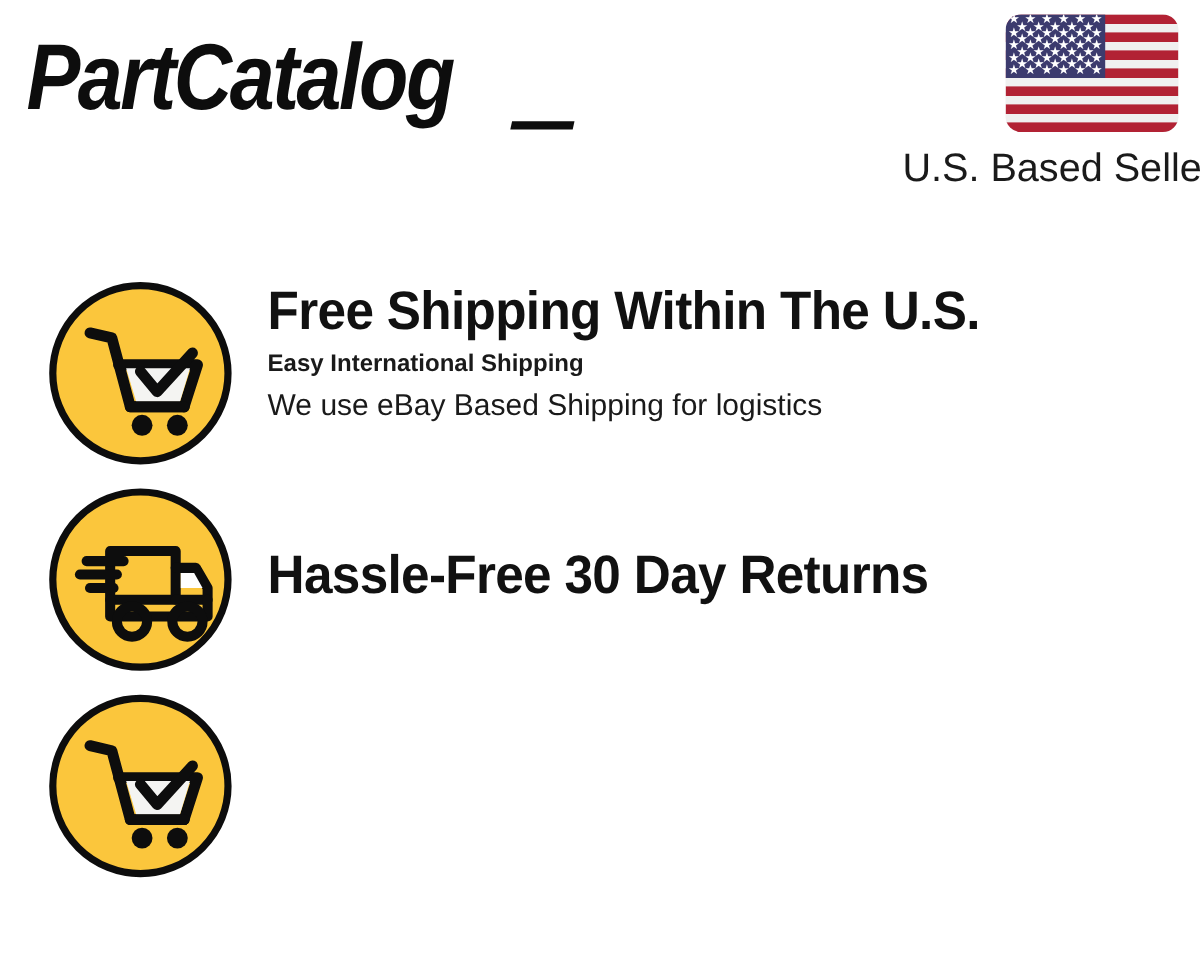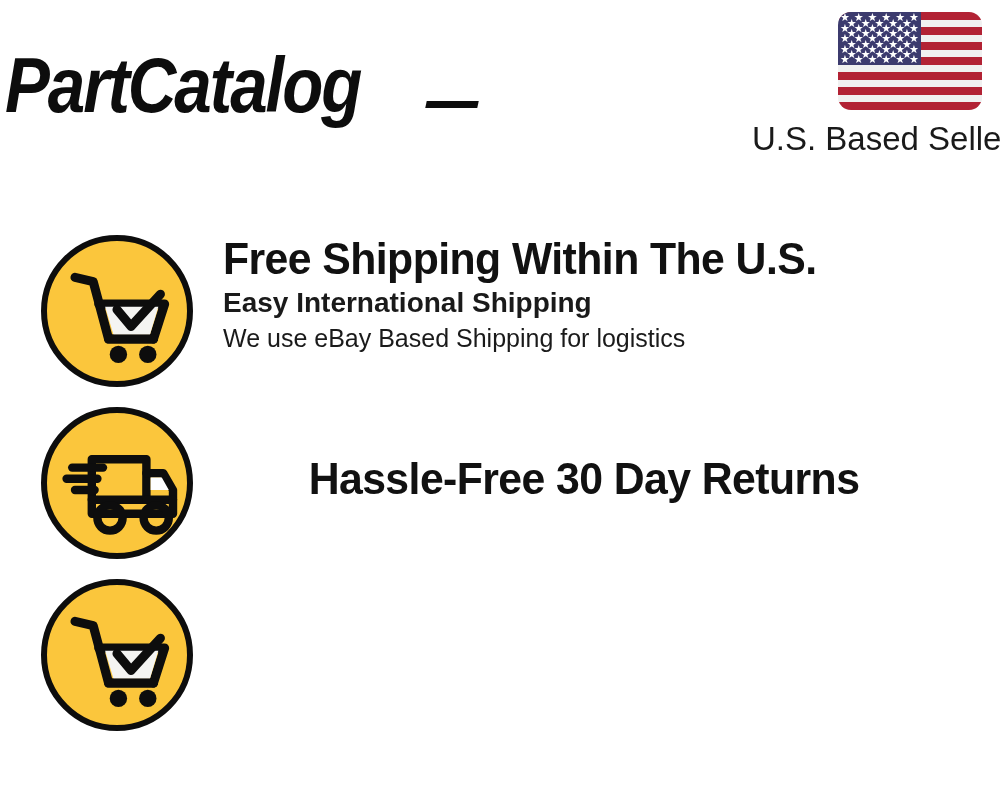--- a/index.html
+++ b/index.html
@@ -11,22 +11,22 @@
   }
   #banner {
     position:relative;
     width:1000px; height:800px;
     background:#ffffff;
   }
 
   
   .brand-logo {
     position:absolute;
-    left:5px; top:22px;
-    width:470px; height:100px;margin-top:22px;
+    left:22px; top:22px;
+    width:470px; height:100px;
   }
   .brand-wordmark {
     font-family:"Liberation Sans", sans-serif;
     font-weight:700;
     font-style:italic;
     font-size:66px;
     line-height:70px;
     letter-spacing:-2px;
     color:#0d0d0d;
     transform:scaleY(1.18) scaleX(1.02);
@@ -132,26 +132,26 @@
     transform-origin:left center;
   }
   .feature-sub {
     font-family:"Liberation Sans", sans-serif;
     font-weight:400;
     font-size:25px;
     line-height:34px;
     color:#1a1a1a;
     white-space:nowrap;
   }
-  .feature-sub.bold { font-weight:700; font-size:28px; line-height:36px; }
+  .feature-sub.bold { font-weight:700; font-size:20px; line-height:36px; }
 
   
   #row-shipping .feature-text { top:8px; }
   
-  #row-returns  .feature-text { top:56px;text-align:center; }
+  #row-returns  .feature-text { top:56px; }
   #row-sameday  .feature-text { top:56px; }
 </style>
 </head>
 <body>
 
 <div id="banner">
 
   <div class="brand-logo">
     <div class="brand-wordmark">PartCatalog</div>
   </div>

